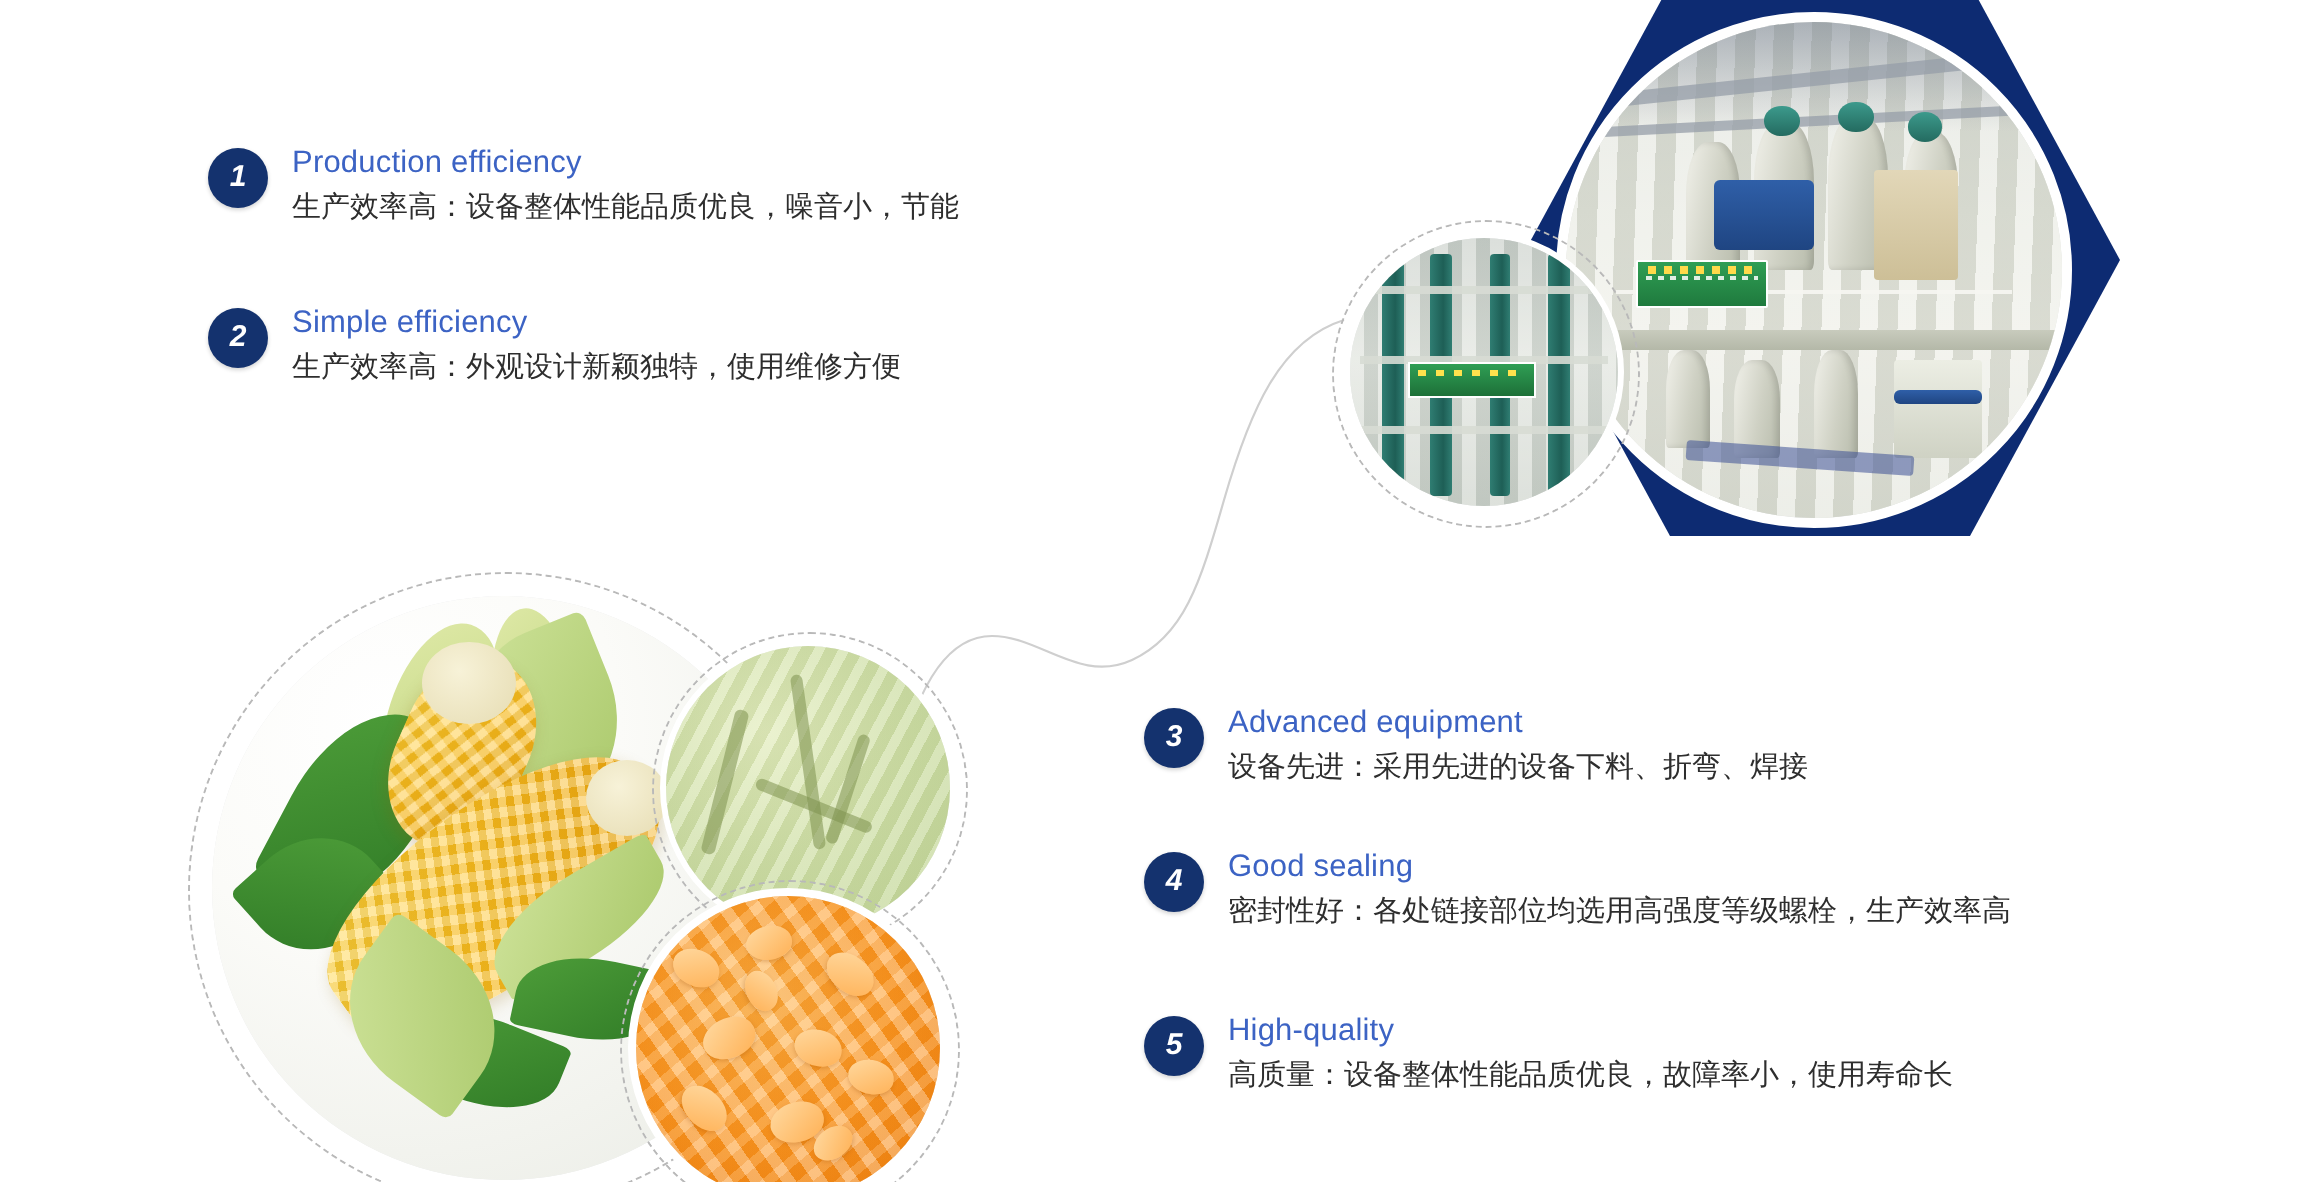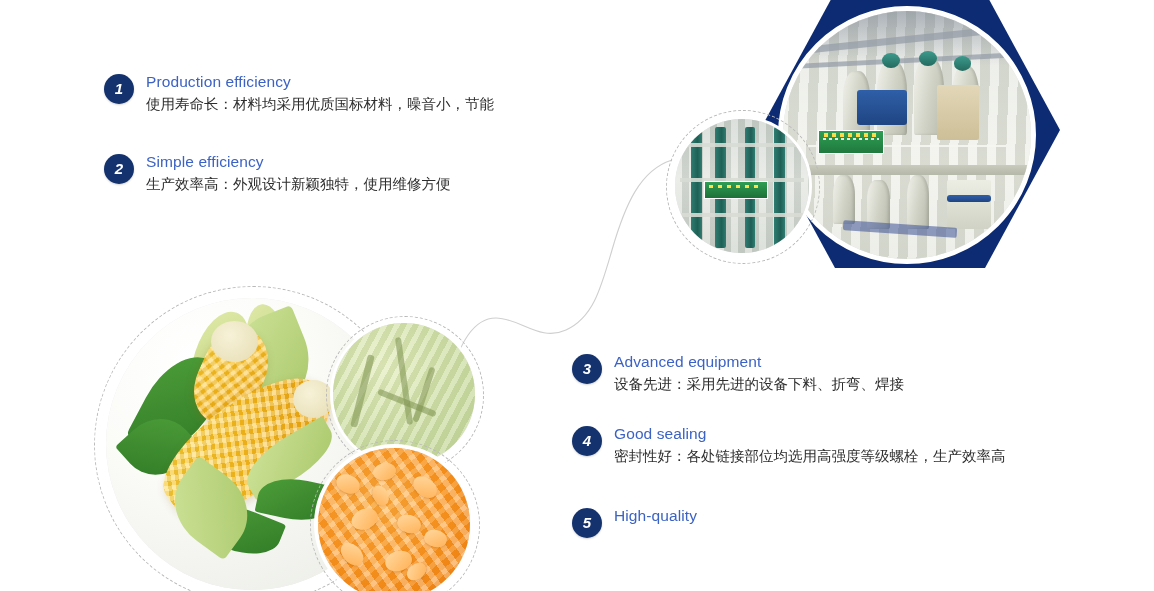--- a/index.html
+++ b/index.html
@@ -394,21 +394,21 @@
       <div class="kernel" style="left:70%;top:54%;width:15%;height:11%;transform:rotate(8deg);"></div>
       <div class="kernel" style="left:34%;top:26%;width:14%;height:10%;transform:rotate(60deg);"></div>
       <div class="kernel" style="left:58%;top:76%;width:14%;height:10%;transform:rotate(-40deg);"></div>
     </div>
   </div>
 
   <div class="feature" id="feature-1">
     <div class="badge">1</div>
     <div class="feature-text">
       <div class="feature-title">Production efficiency</div>
-      <div class="feature-desc">使用寿命长：材料均采用优质国标材料，噪音小，节能</div>
+      <div class="feature-desc">生产效率高：设备整体性能品质优良，噪音小，节能</div>
     </div>
   </div>
 
   <div class="feature" id="feature-2">
     <div class="badge">2</div>
     <div class="feature-text">
       <div class="feature-title">Simple efficiency</div>
       <div class="feature-desc">生产效率高：外观设计新颖独特，使用维修方便</div>
     </div>
   </div>
@@ -426,16 +426,17 @@
     <div class="feature-text">
       <div class="feature-title">Good sealing</div>
       <div class="feature-desc">密封性好：各处链接部位均选用高强度等级螺栓，生产效率高</div>
     </div>
   </div>
 
   <div class="feature" id="feature-5">
     <div class="badge">5</div>
     <div class="feature-text">
       <div class="feature-title">High-quality</div>
+      <div class="feature-desc">高质量：设备整体性能品质优良，故障率小，使用寿命长</div>
     </div>
   </div>
 
 </div>
 
 </body></html>

